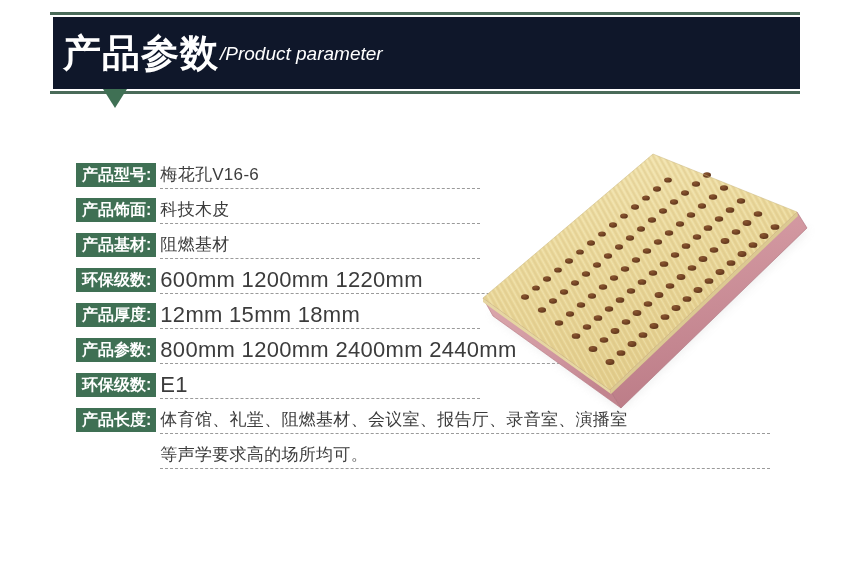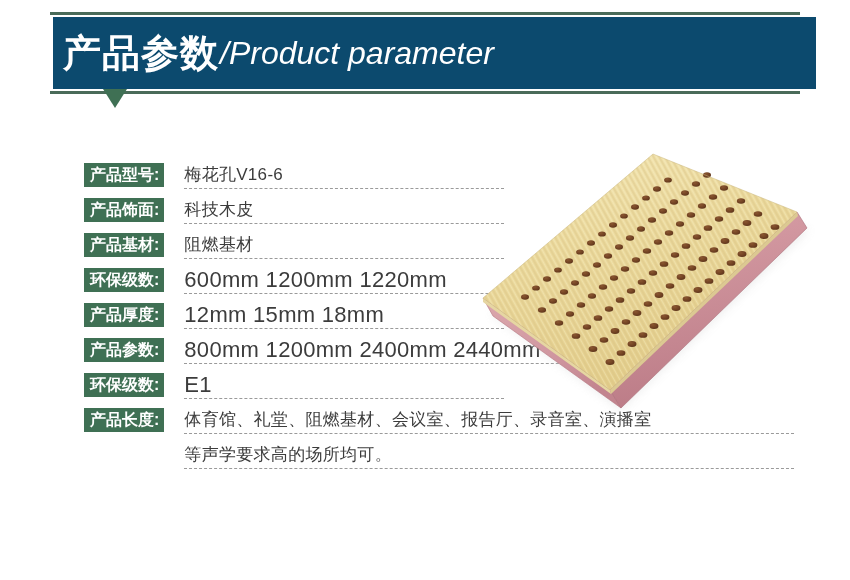--- a/index.html
+++ b/index.html
@@ -32,63 +32,62 @@
   }
   #rule-top  { top: 12px; }
   #rule-bottom { top: 91px; }
 
   #header-box {
     position: absolute;
     left: 53px;
     top: 17px;
     width: 747px;
     height: 72px;
-    background: #0c4a6e;
-    padding-left: 16px;
+    background: #0f172a;
   }
   #header-title {
     position: absolute;
     left: 0;
     top: 0;
     height: 72px;
     display: flex;
     align-items: center;
     padding-left: 10px;
     white-space: nowrap;
   }
   #title-cn {
     color: #ffffff;
     font-size: 38px;
     font-weight: bold;
     letter-spacing: 1px;
     line-height: 1;
   }
   #title-en {
     color: #ffffff;
-    font-size: 32px;
+    font-size: 19px;
     font-style: italic;
     font-weight: 300;
     line-height: 1;
     margin-left: 1px;
   }
   #header-arrow {
     position: absolute;
     left: 103px;
     top: 89px;
     width: 0;
     height: 0;
     border-left: 12px solid transparent;
     border-right: 12px solid transparent;
     border-top: 19px solid #3f7054;
   }
 
   
   #spec-list {
     position: absolute;
-    left: 84px;
+    left: 76px;
     top: 163px;
     width: 640px;
   }
   .spec-row {
     position: relative;
     display: flex;
     align-items: flex-start;
     margin-bottom: 9px;
   }
   .spec-label {
@@ -100,21 +99,21 @@
     line-height: 24px;
     height: 24px;
     padding: 0 5px 0 6px;
     letter-spacing: 0px;
     white-space: nowrap;
     box-sizing: border-box;
   }
   .spec-value-wrap {
     flex: 1 1 auto;
     position: relative;
-    padding-left: 20px;
+    padding-left: 4px;
     min-width: 0;
   }
   .spec-value {
     color: #3c3c3c;
     font-size: 22px;
     line-height: 24px;
     white-space: nowrap;
     letter-spacing: 0.3px;
   }
   .spec-value.cjk { font-size: 17px; }

